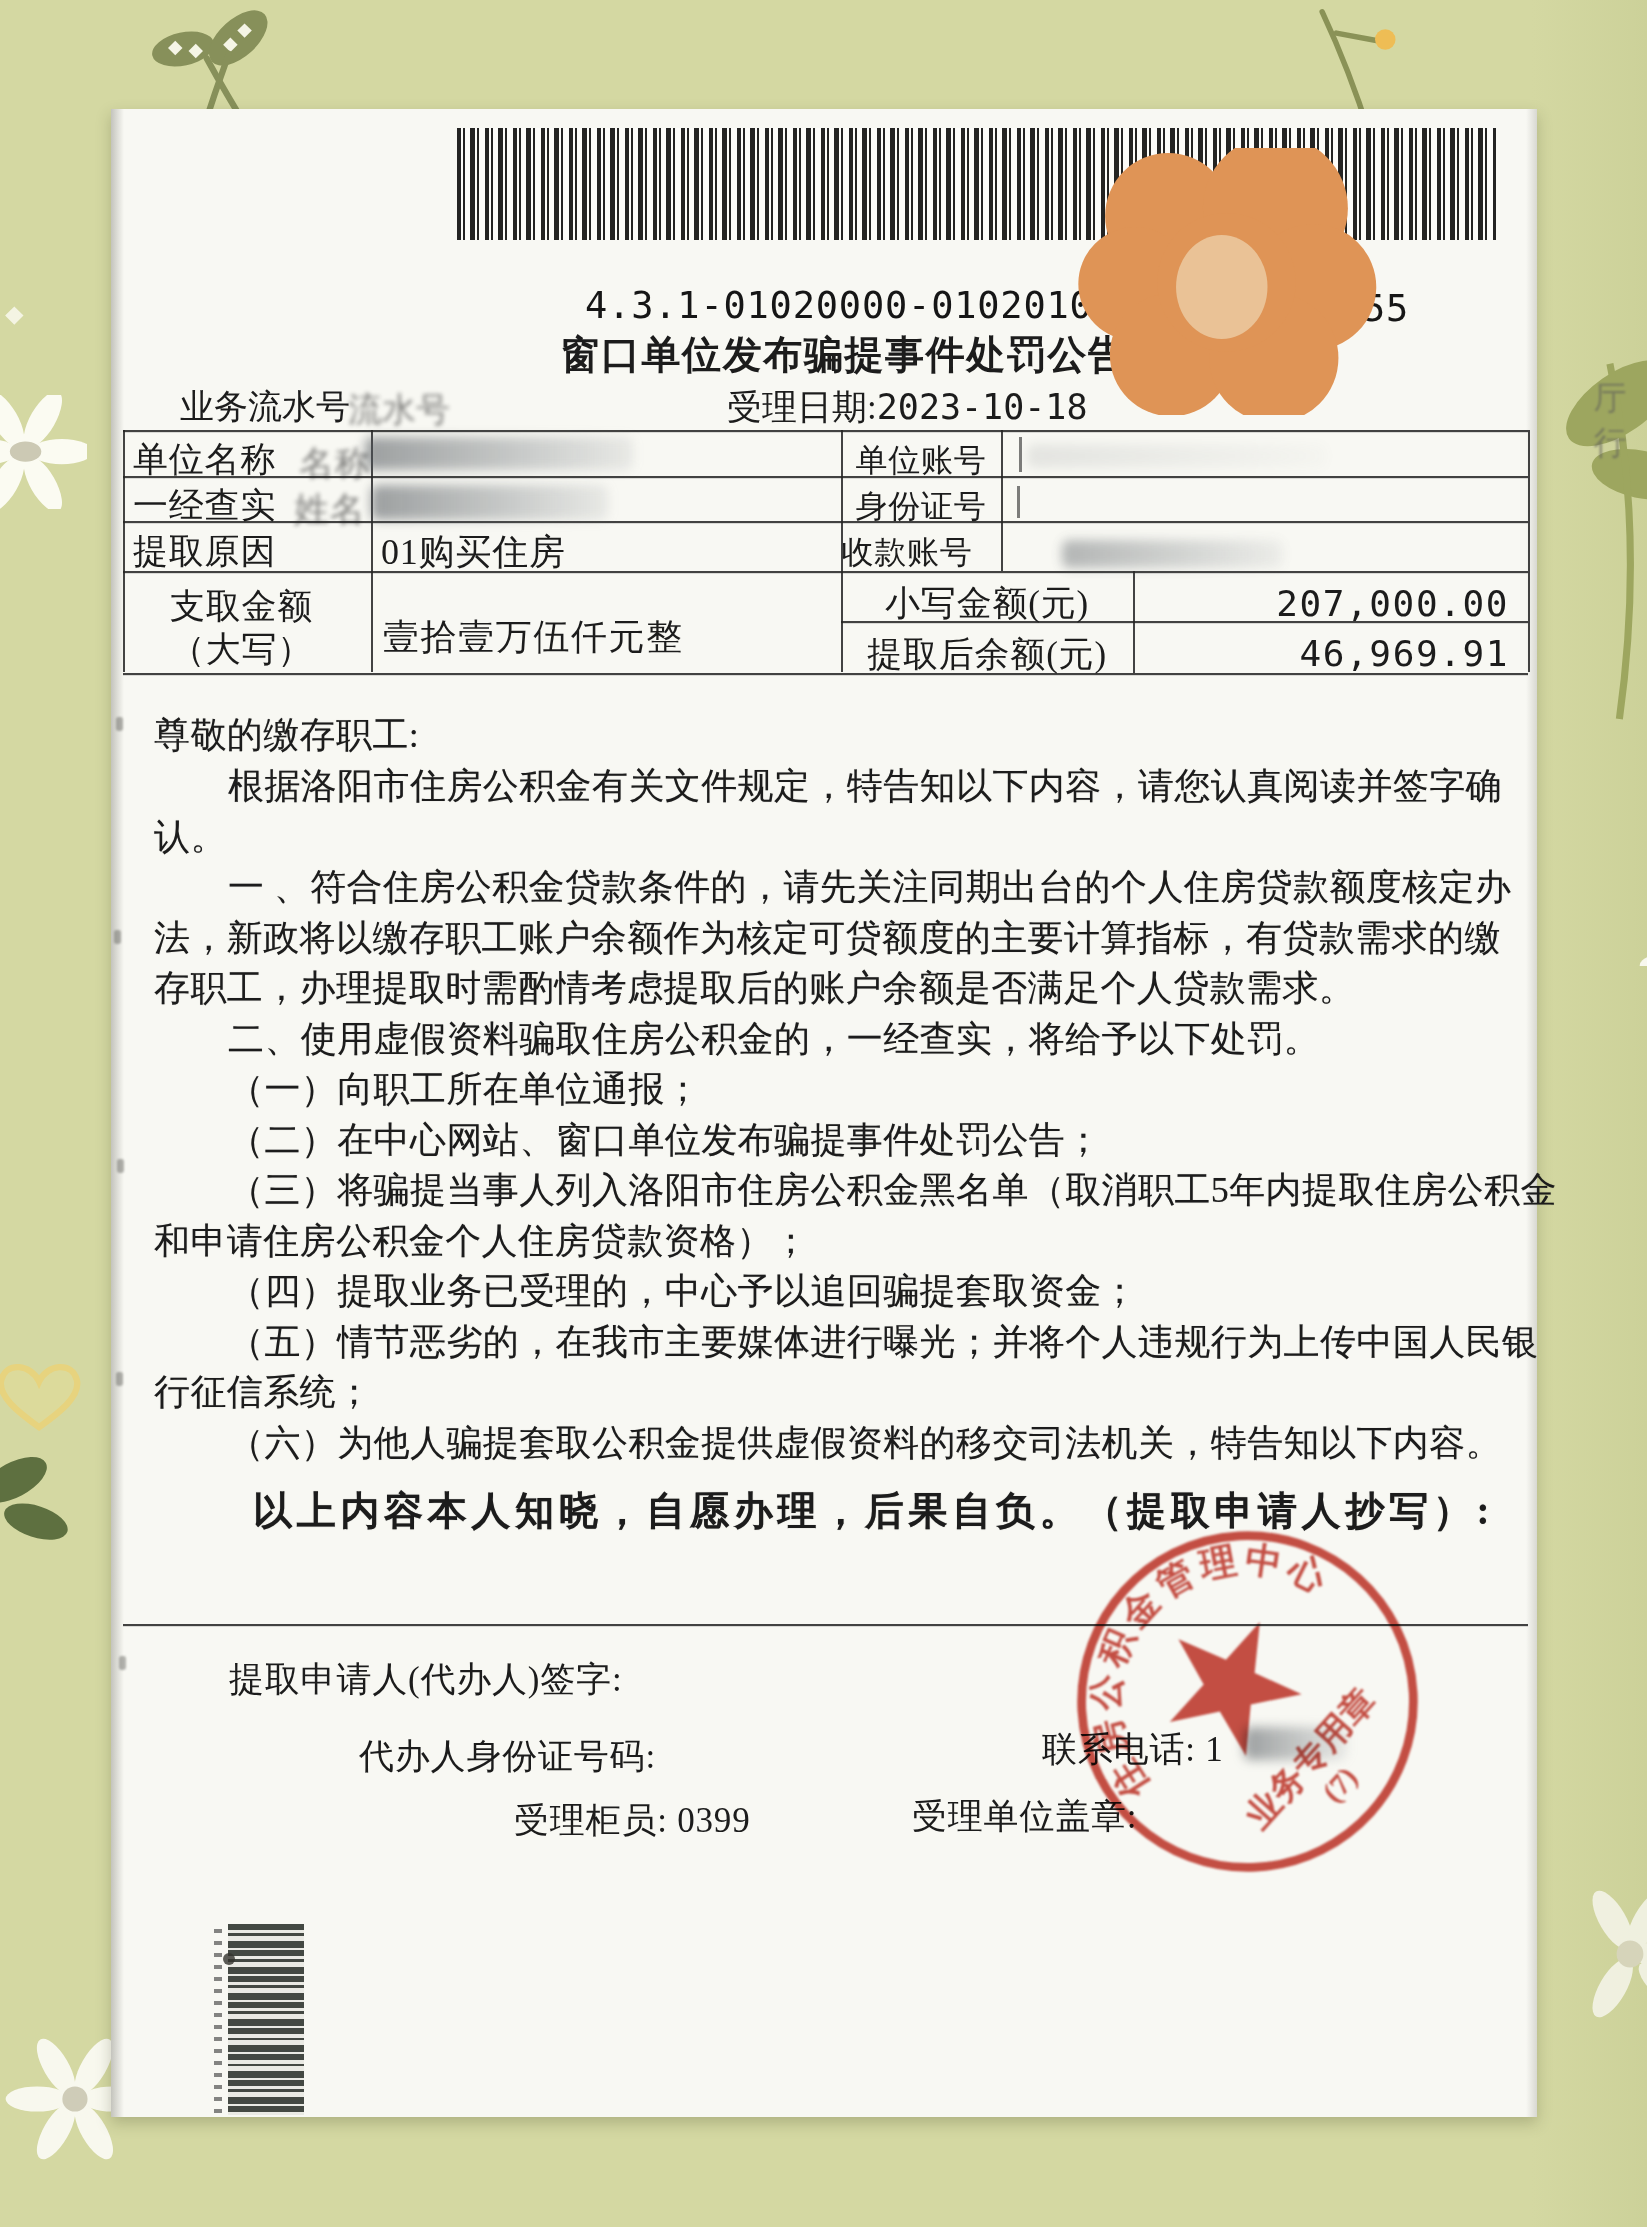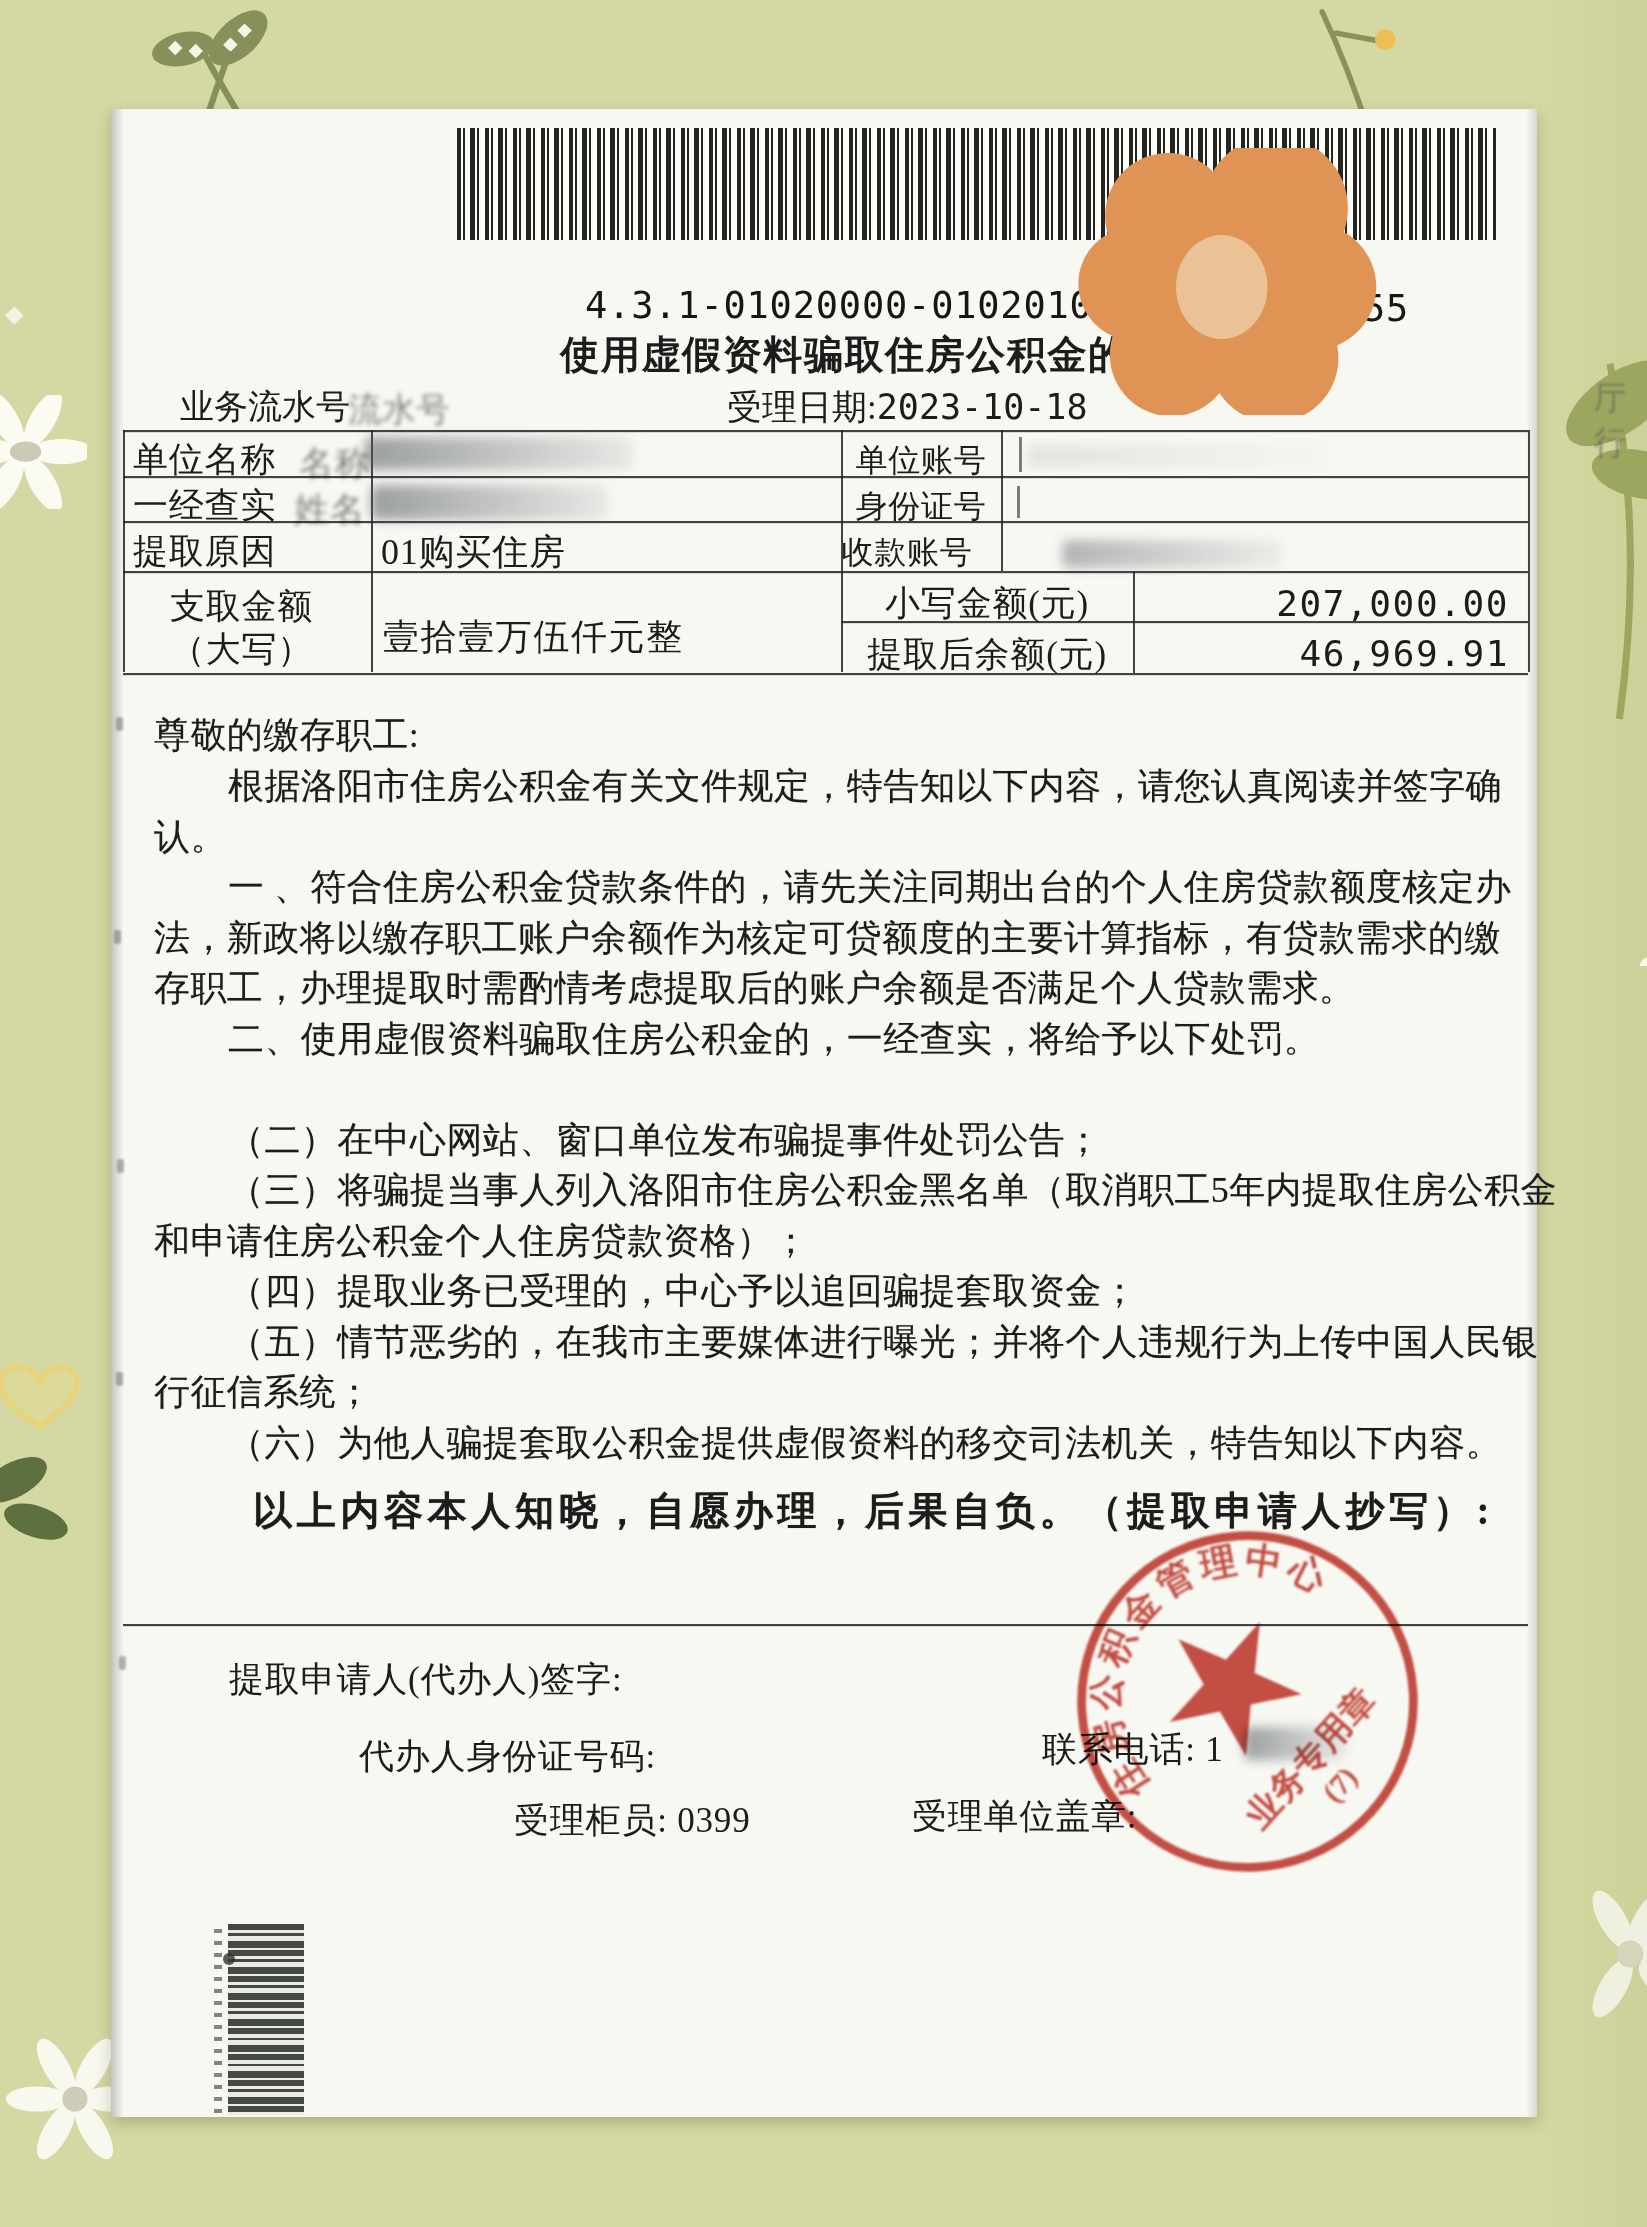--- a/index.html
+++ b/index.html
@@ -151,21 +151,21 @@
     <div class="speck" style="left:4.7px;top:608px;"></div>
     <div class="speck" style="left:3.2px;top:821px;"></div>
     <div class="speck" style="left:6.3px;top:1050px;"></div>
     <div class="speck" style="left:4.7px;top:1263px;"></div>
     <div class="speck" style="left:8px;top:1547px;"></div>
 
     <div class="barcode-top"></div>
     <span class="abs barcode-num" style="left:474px;top:175px;">4.3.1-01020000-01020100-</span>
     <span class="abs barcode-num" style="left:1252px;top:178px;">55</span>
 
-    <div class="doc-title">使用虚假资料骗取住房公积金的</div>
+    <div class="doc-title">窗口单位发布骗提事件处罚公告</div>
 
     <span class="meta-text" style="left:69px;top:275px;font-size:34px;">业务流水号</span>
     <span class="meta-text ghost" style="left:237px;top:278px;font-size:34px;">流水号</span>
     <span class="meta-text" style="left:616px;top:275px;">
       <span>受理日期:</span><span style="font-family:'DejaVu Sans Mono',monospace;">2023-10-18</span>
     </span>
 
     <div class="hline" style="left:12px;top:321px;width:1405px;"></div>
     <div class="hline" style="left:12px;top:367px;width:1405px;"></div>
     <div class="hline" style="left:12px;top:412px;width:1405px;"></div>
@@ -210,20 +210,21 @@
     <div class="cell-label cell-center" style="left:730px;top:522px;width:292px;">提取后余额(元)</div>
     <span class="abs amount" style="right:28px;top:524px;">46,969.91</span>
 
     <div class="body-line" style="top:601px;">尊敬的缴存职工:</div>
     <div class="body-line indent" style="top:652px;">根据洛阳市住房公积金有关文件规定，特告知以下内容，请您认真阅读并签字确</div>
     <div class="body-line" style="top:703px;">认。</div>
     <div class="body-line indent" style="top:753px;">一 、符合住房公积金贷款条件的，请先关注同期出台的个人住房贷款额度核定办</div>
     <div class="body-line" style="top:804px;">法，新政将以缴存职工账户余额作为核定可贷额度的主要计算指标，有贷款需求的缴</div>
     <div class="body-line" style="top:854px;">存职工，办理提取时需酌情考虑提取后的账户余额是否满足个人贷款需求。</div>
     <div class="body-line indent" style="top:905px;">二、使用虚假资料骗取住房公积金的，一经查实，将给予以下处罚。</div>
+    <div class="body-line indent" style="top:955px;">（一）向职工所在单位通报；</div>
     <div class="body-line indent" style="top:1006px;">（二）在中心网站、窗口单位发布骗提事件处罚公告；</div>
     <div class="body-line indent" style="top:1056px;">（三）将骗提当事人列入洛阳市住房公积金黑名单（取消职工5年内提取住房公积金</div>
     <div class="body-line" style="top:1107px;">和申请住房公积金个人住房贷款资格）；</div>
     <div class="body-line indent" style="top:1157px;">（四）提取业务已受理的，中心予以追回骗提套取资金；</div>
     <div class="body-line indent" style="top:1208px;">（五）情节恶劣的，在我市主要媒体进行曝光；并将个人违规行为上传中国人民银</div>
     <div class="body-line" style="top:1258px;">行征信系统；</div>
     <div class="body-line indent" style="top:1309px;">（六）为他人骗提套取公积金提供虚假资料的移交司法机关，特告知以下内容。</div>
 
     <div class="pledge">以上内容本人知晓，自愿办理，后果自负。（提取申请人抄写）:</div>
 

